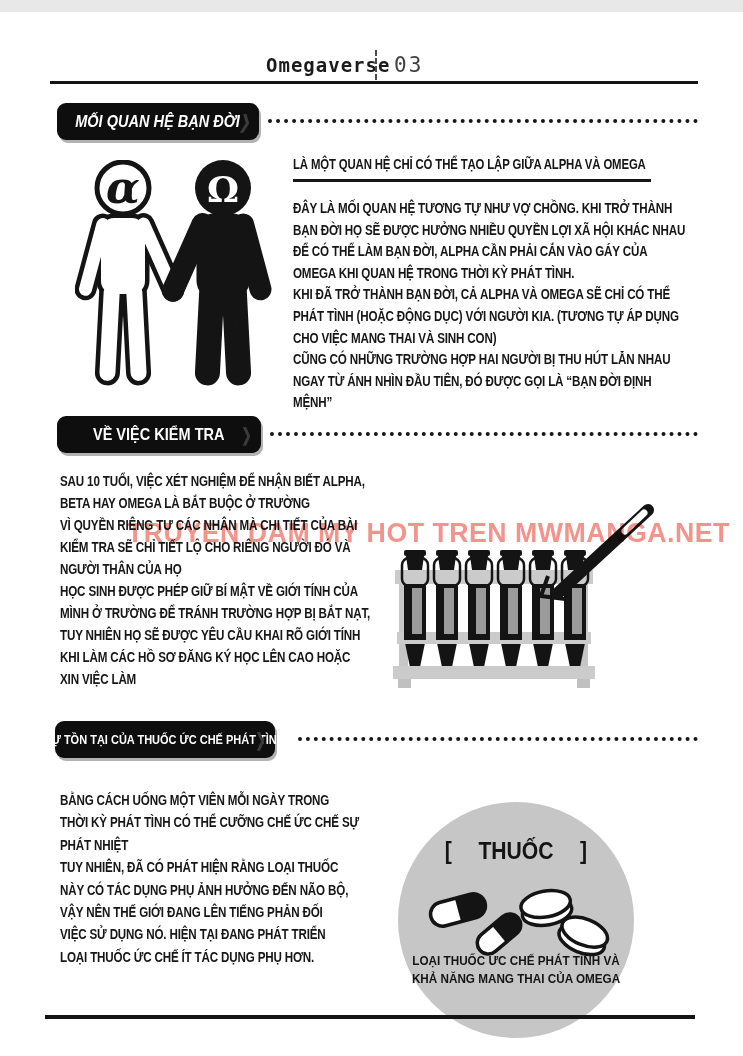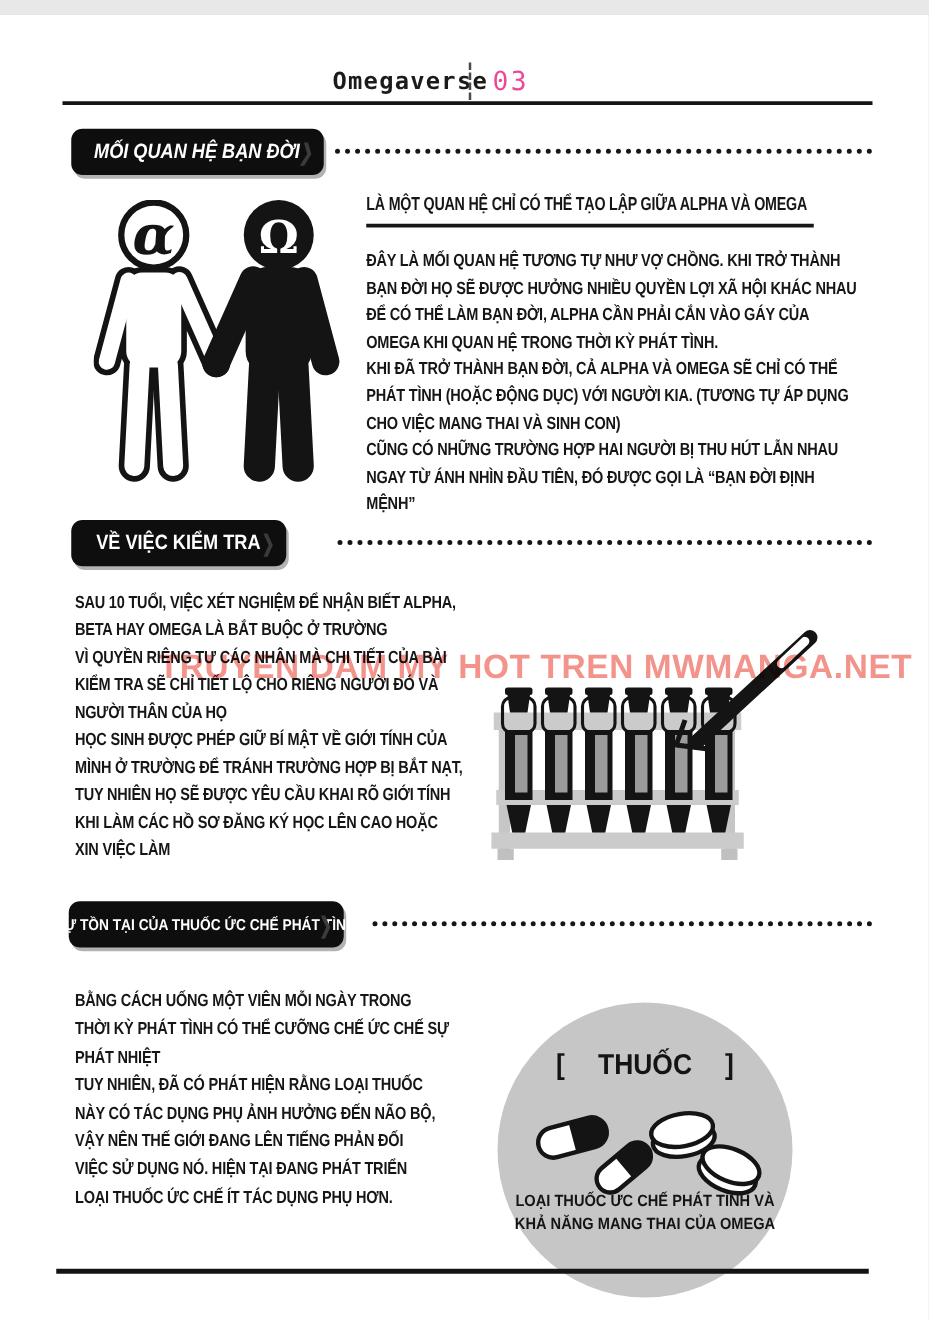--- a/index.html
+++ b/index.html
@@ -14,39 +14,39 @@
     font-family:"DejaVu Sans Mono", monospace; font-weight:bold;
     font-size:19px; letter-spacing:1px; color:#1b1b1b;
   }
   .hdr-divider{
     position:absolute; left:375px; top:38px; height:30px; width:0;
     border-left:2px dashed #4a4a4a;
   }
   .pageno{
     position:absolute; left:394px; top:41px;
     font-family:"DejaVu Sans Mono", monospace; font-size:21px;
-    letter-spacing:2px; color:#ec4899;
+    letter-spacing:2px; color:#404040;
   }
   .hdr-rule{position:absolute; left:50px; top:69px; width:648px; height:3px; background:#141414;}
   .footer-rule{position:absolute; left:45px; top:1003px; width:650px; height:4px; background:#141414;}
 
   
   .banner{
     position:absolute; background:#0e0e0e; color:#fff;
     border-radius:9px; display:flex; align-items:center; justify-content:center;
     box-shadow:2px 3px 0 rgba(0,0,0,.30);
     font-weight:bold; white-space:pre;
   }
   .banner .bl{transform:scaleX(.88); transform-origin:center;}
   .banner .chev{
     position:absolute; right:7px; top:50%; transform:translateY(-50%) scaleX(.7);
     color:#3b3b3b; font-size:18px; font-weight:bold;
   }
   .b1{left:57px; top:91px; width:202px; height:37px; font-size:16.5px;font-style:italic;}
-  .b2{left:57px; top:404px; width:172px; height:37px; font-size:16.5px;}
+  .b2{left:57px; top:404px; width:204px; height:37px; font-size:16.5px;}
   .b3{left:55px; top:709px; width:220px; height:37px; font-size:12.5px;}
   .dots{position:absolute; height:0; border-top:4px dotted #161616;}
   .d1{left:268px; top:107px; width:430px;}
   .d2{left:270px; top:420px; width:428px;}
   .d3{left:298px; top:725px; width:400px;}
 
   
   .txt{
     position:absolute; font-weight:bold; white-space:pre;
     transform:scaleX(.83); transform-origin:0 0;

